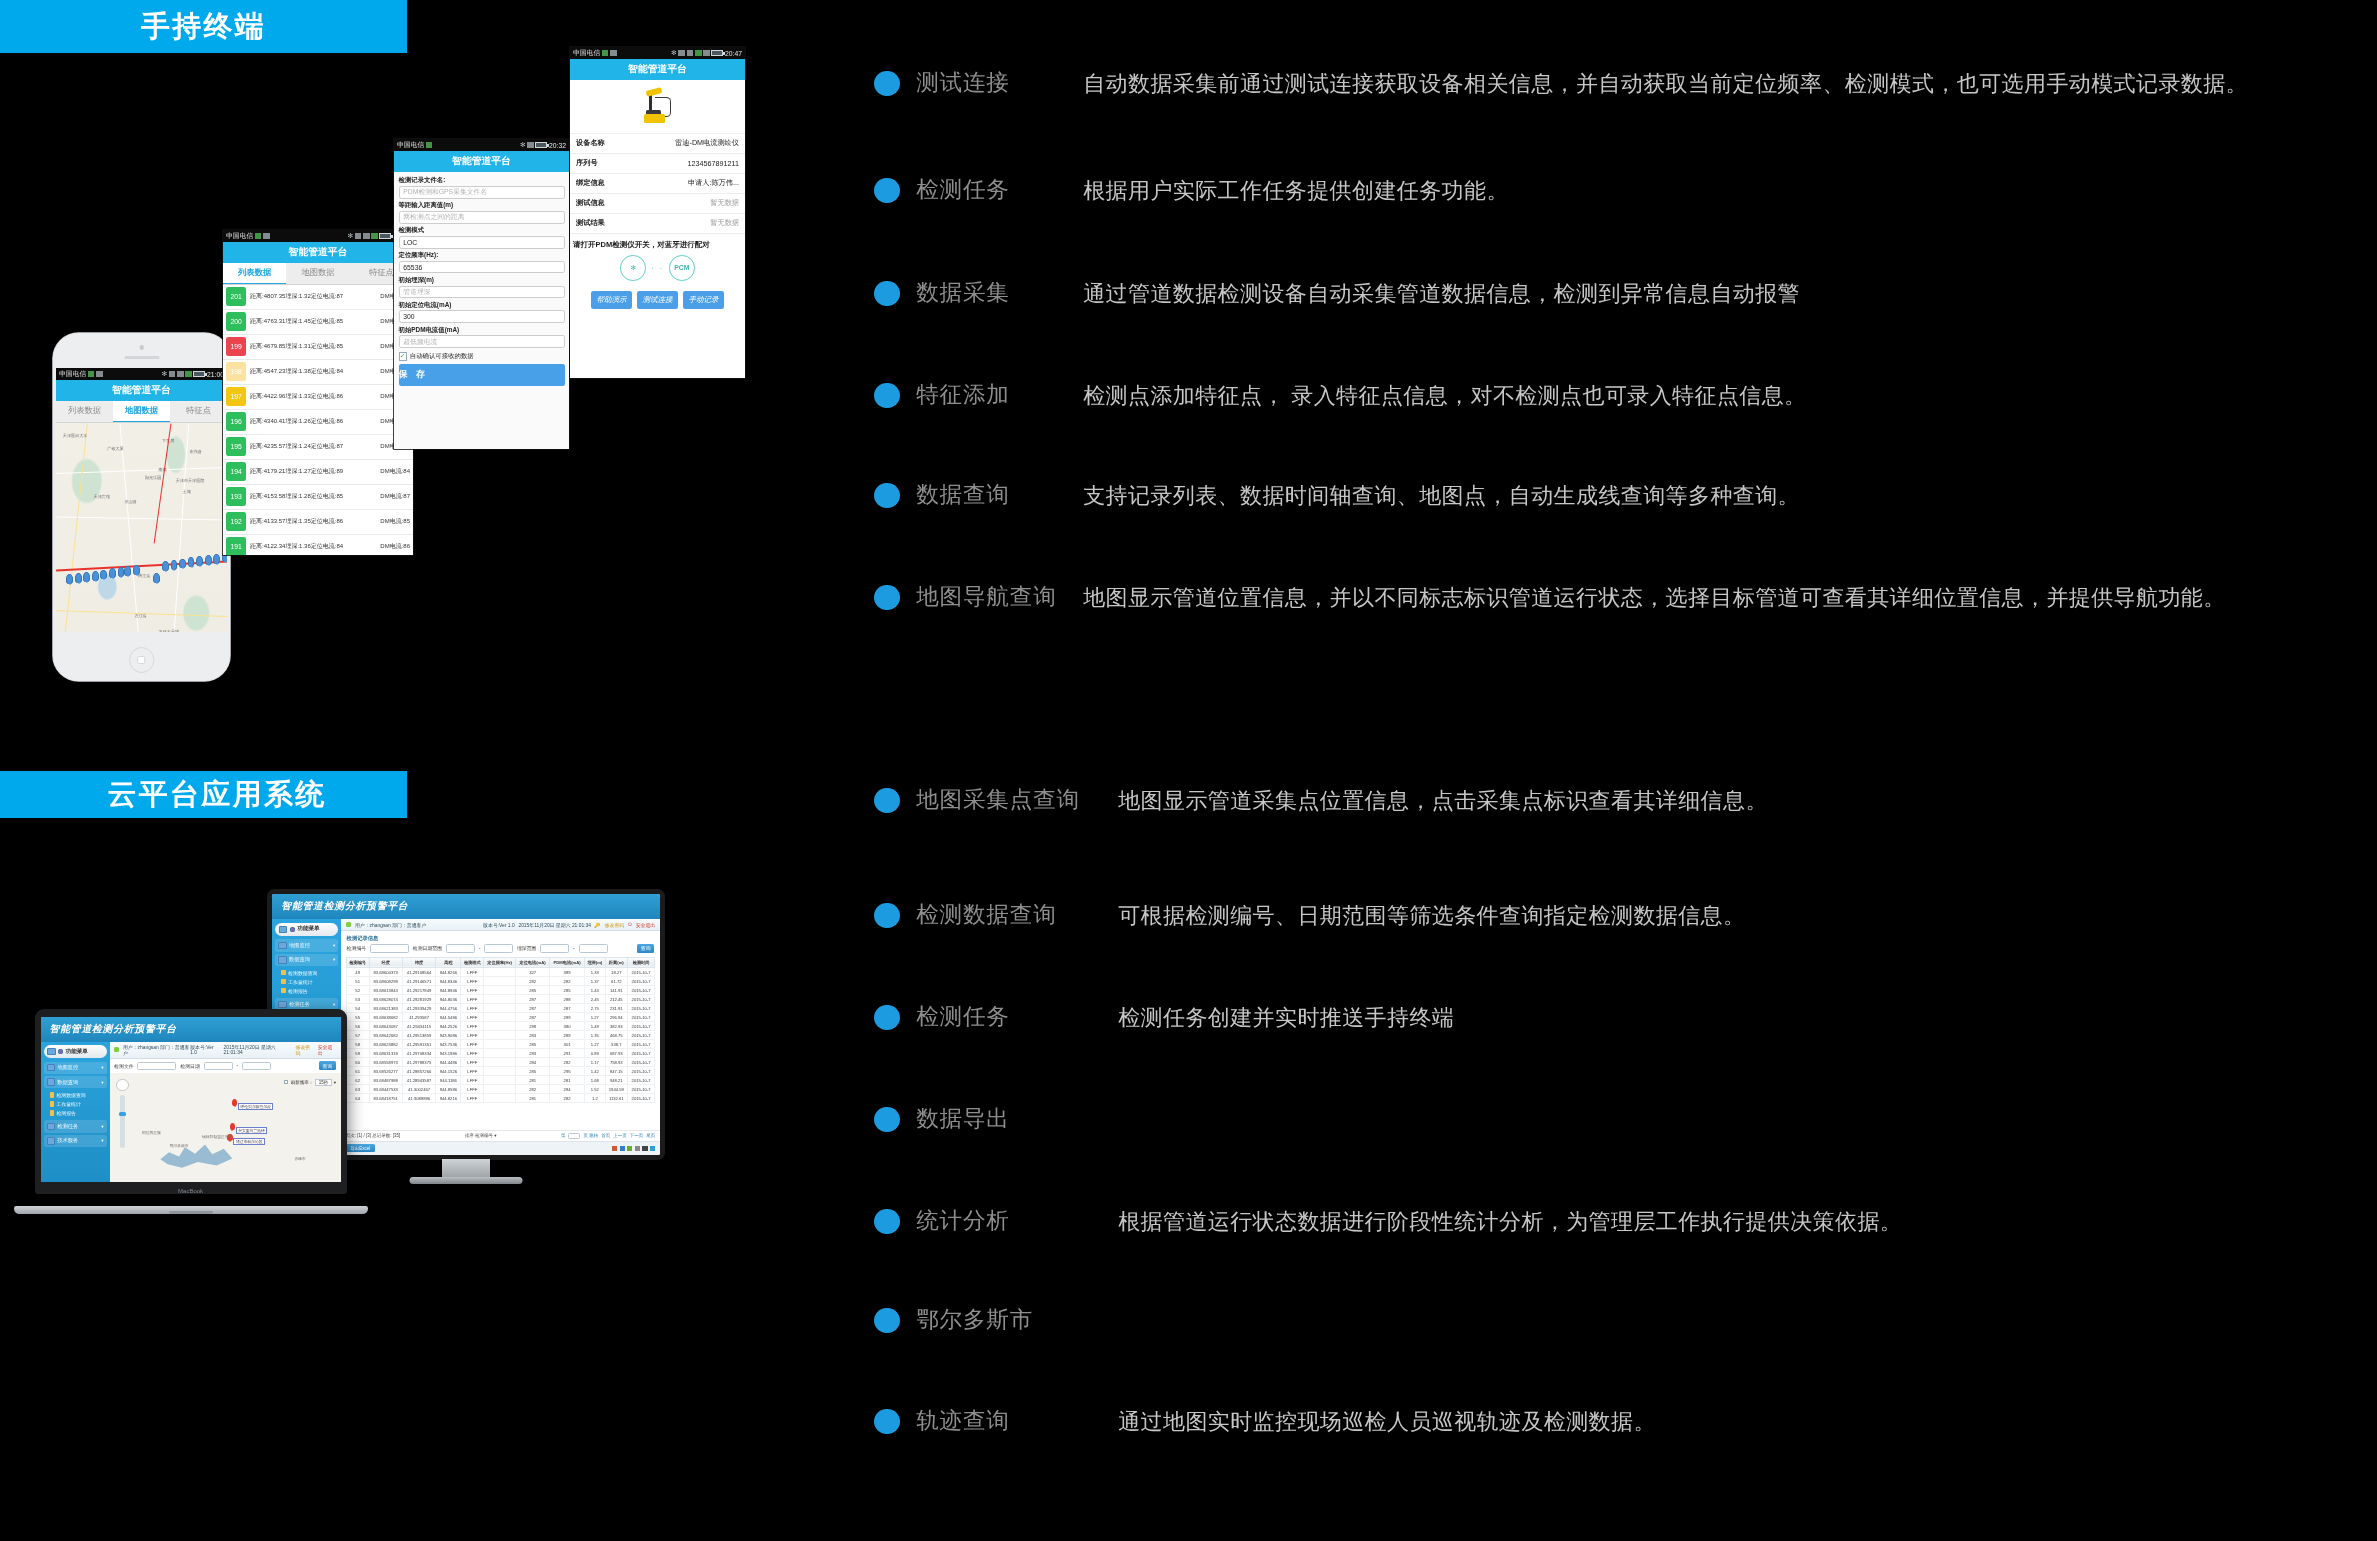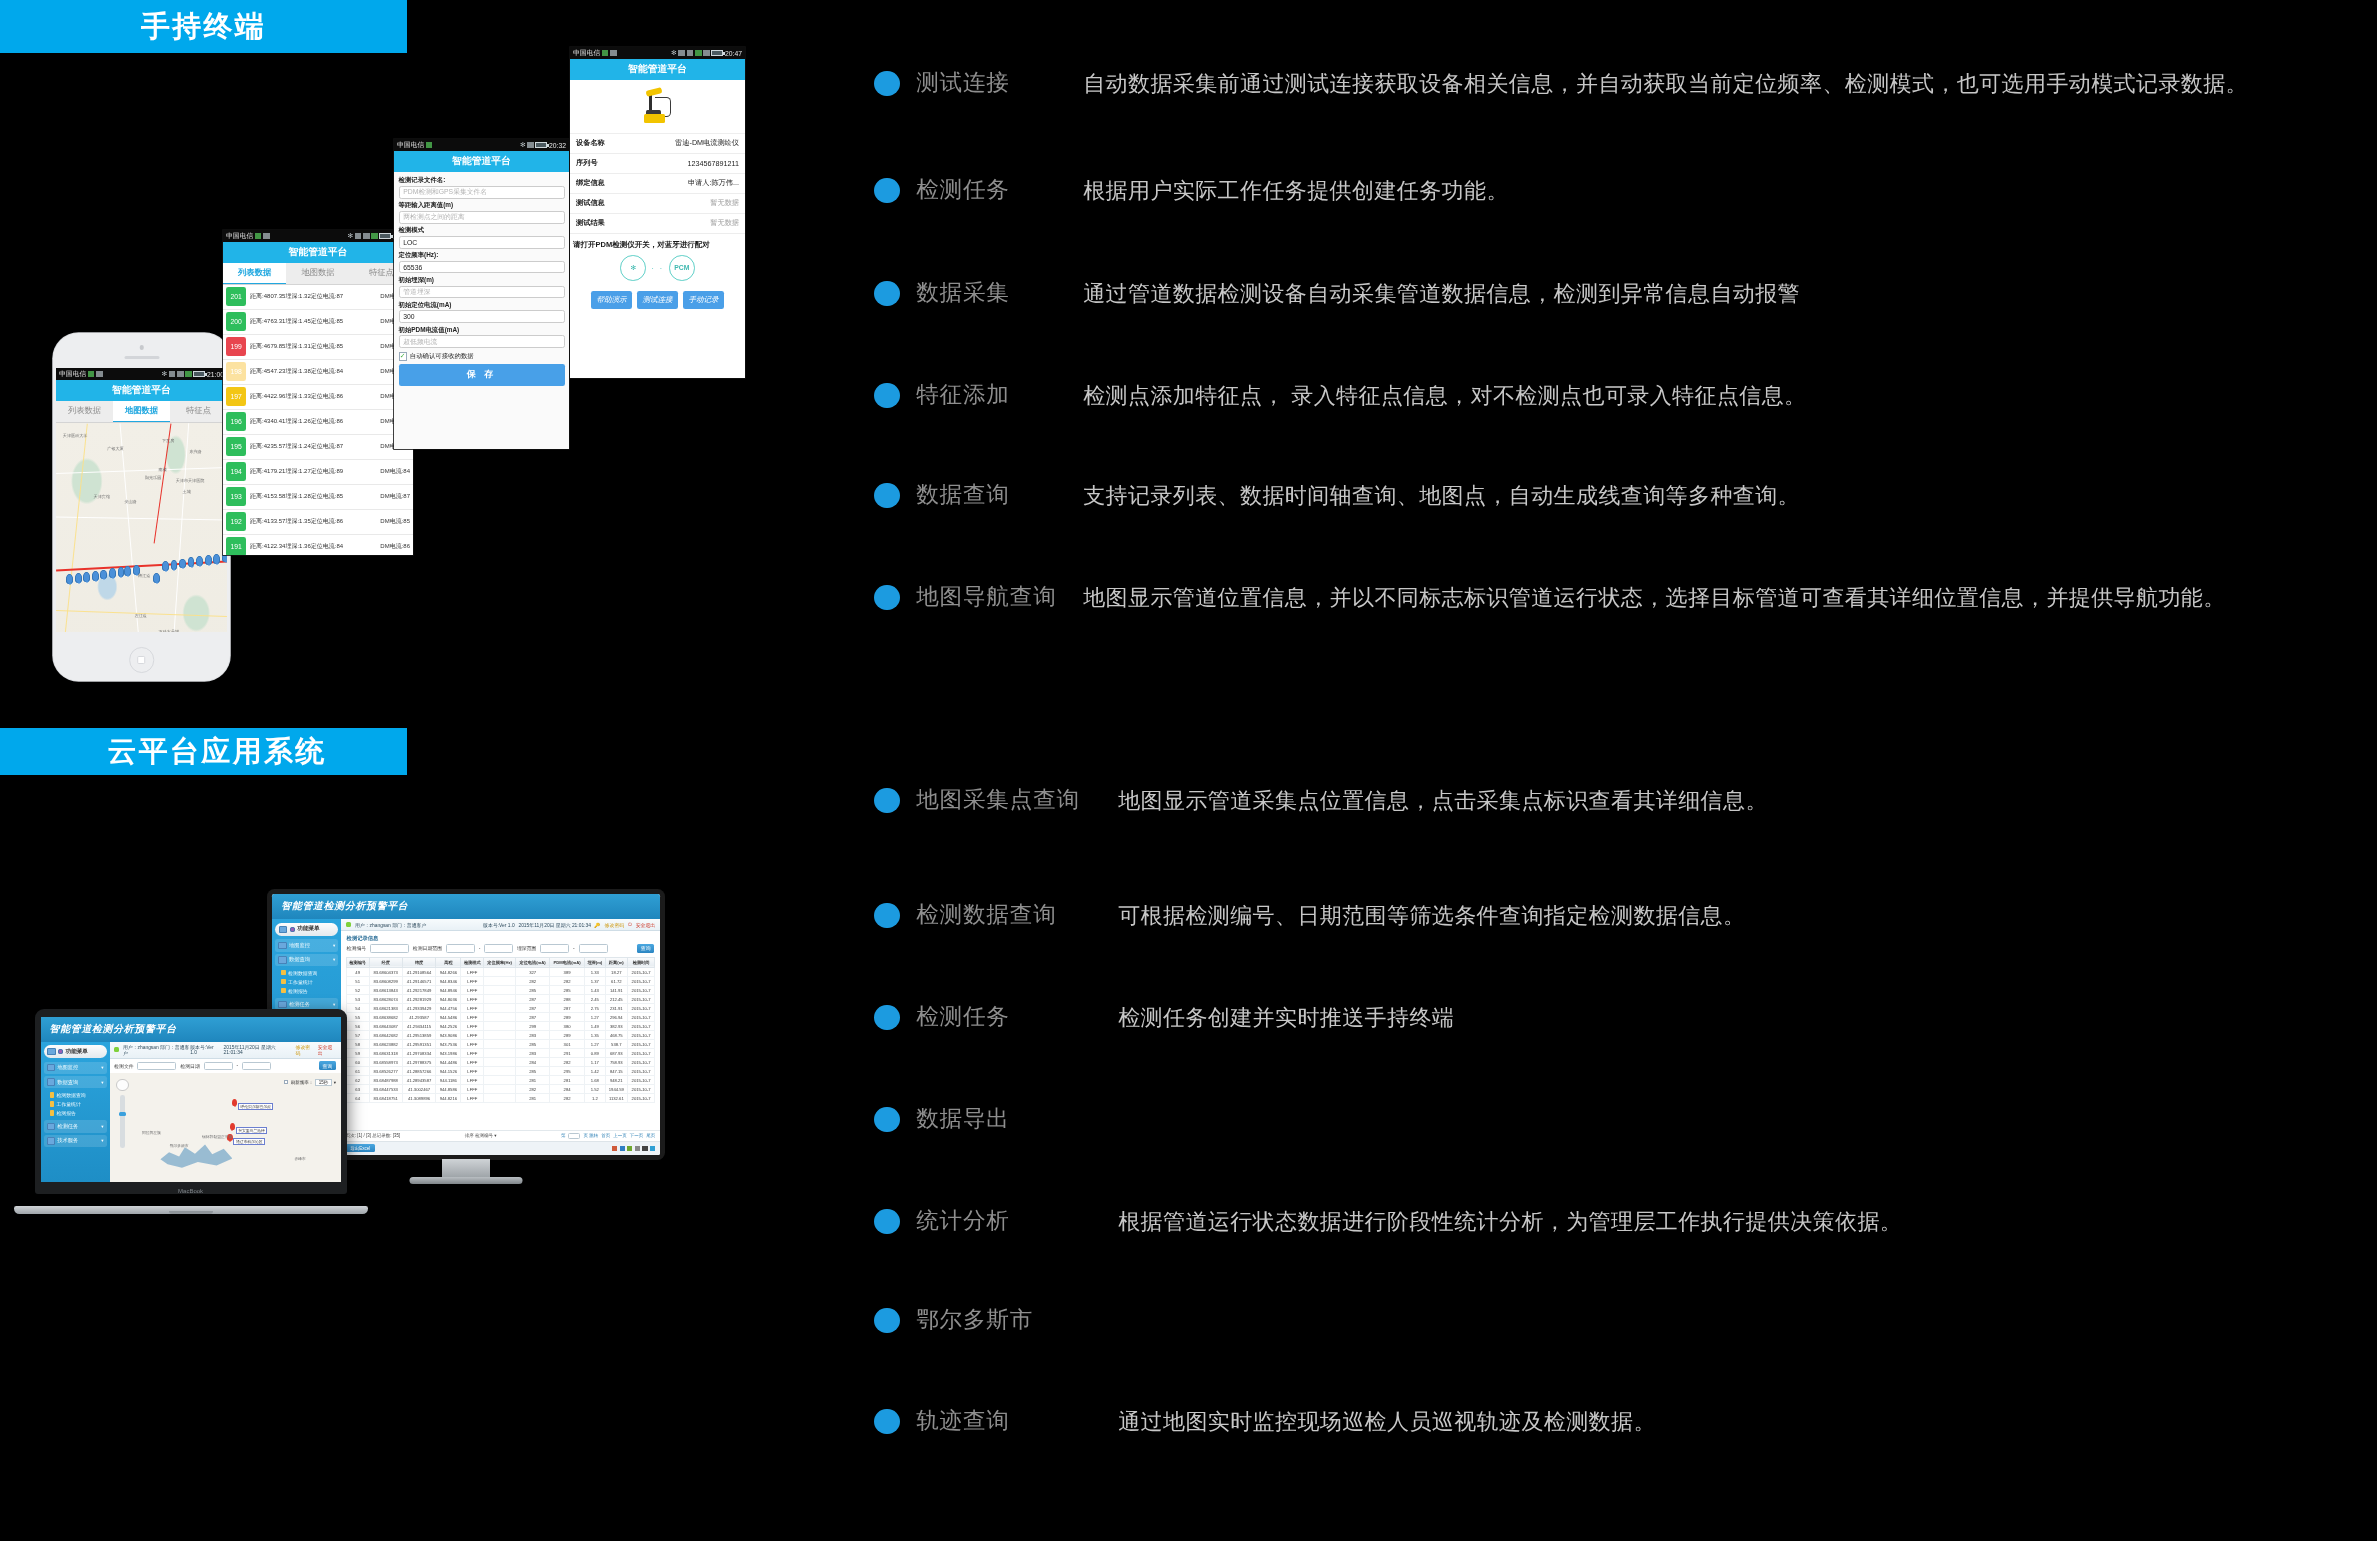--- a/index.html
+++ b/index.html
@@ -13,21 +13,21 @@
 
   
   .banner {
     position: absolute;
     background: #00A8EC;
     color: #fff;
     display: flex; align-items: center; justify-content: center;
     font-size: 29px; font-weight: 700; letter-spacing: 2.3px;
   }
   #banner-handheld { left: 0; top: 0; width: 407px; height: 53px; }
-  #banner-cloud { left: 0; top: 728px; width: 407px; height: 47px; padding-left: 27px; }
+  #banner-cloud { left: 0; top: 771px; width: 407px; height: 47px; padding-left: 27px; }
 
   
   .feature-list { position: absolute; }
   #features-handheld { left: 874px; top: 66px; width: 1476px; }
   #features-cloud { left: 874px; top: 783px; width: 1476px; }
 
   .feature-row {
     position: relative;
     display: flex; align-items: flex-start;
     margin-bottom: 0;
@@ -136,21 +136,21 @@
   }
   .finput.ph { color: #b3b3b3; }
   .fcheckrow { display: flex; align-items: center; gap: 3px; margin: 3.8px 0 3px; }
   .fcheck {
     width: 8.3px; height: 8.3px; border: 0.8px solid #9ab; background: #fff;
     display: flex; align-items: center; justify-content: center;
     color: #3a3; font-size: 6.8px; line-height: 1;
   }
   .fchecklabel { font-size: 6.4px; color: #222; }
   .fsave {
-    background: #48A0E8; color: #fff; text-align: center;
+    background: #48A0E8; color: #fff; text-align: left;
     border-radius: 2.3px; padding: 4.5px 0; font-size: 9px;
     letter-spacing: 3px; font-weight: 600;
   }
 
   
   #phone-device {
     position: absolute; left: 570px; top: 47px;
     width: 175px; height: 331px;
     background: #fff; overflow: hidden;
     box-shadow: 0 0 0 0.8px #111;

